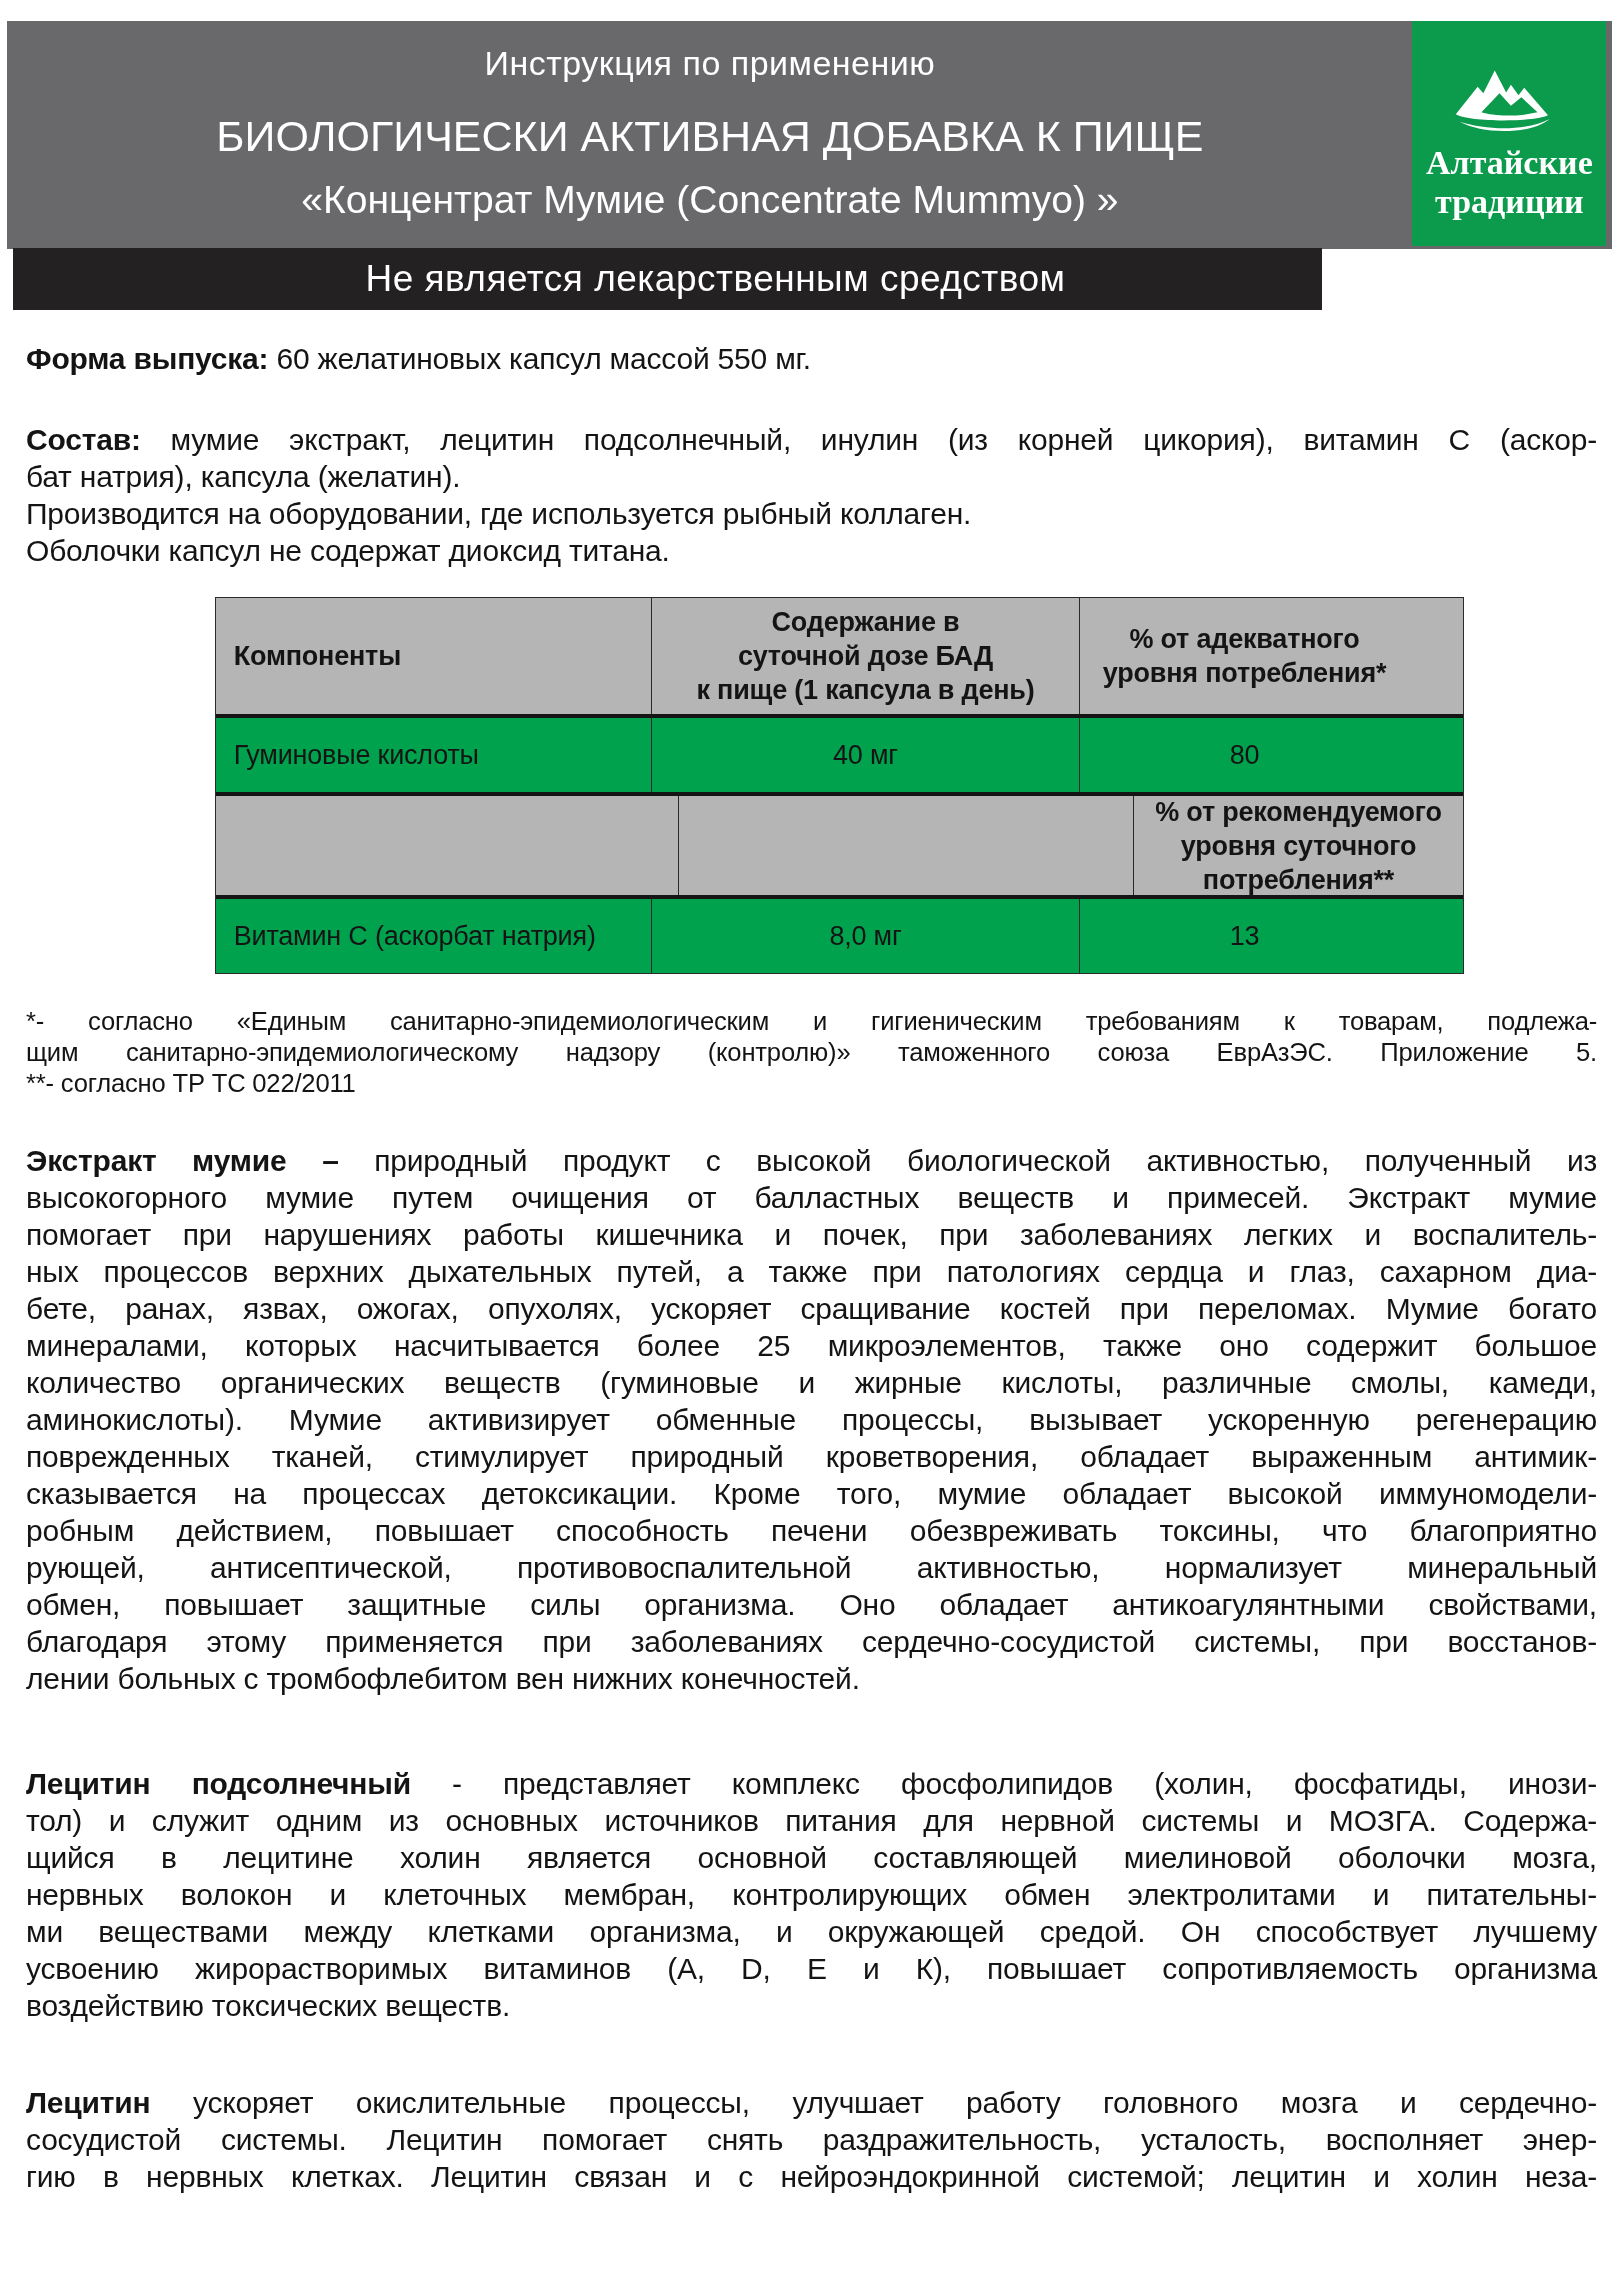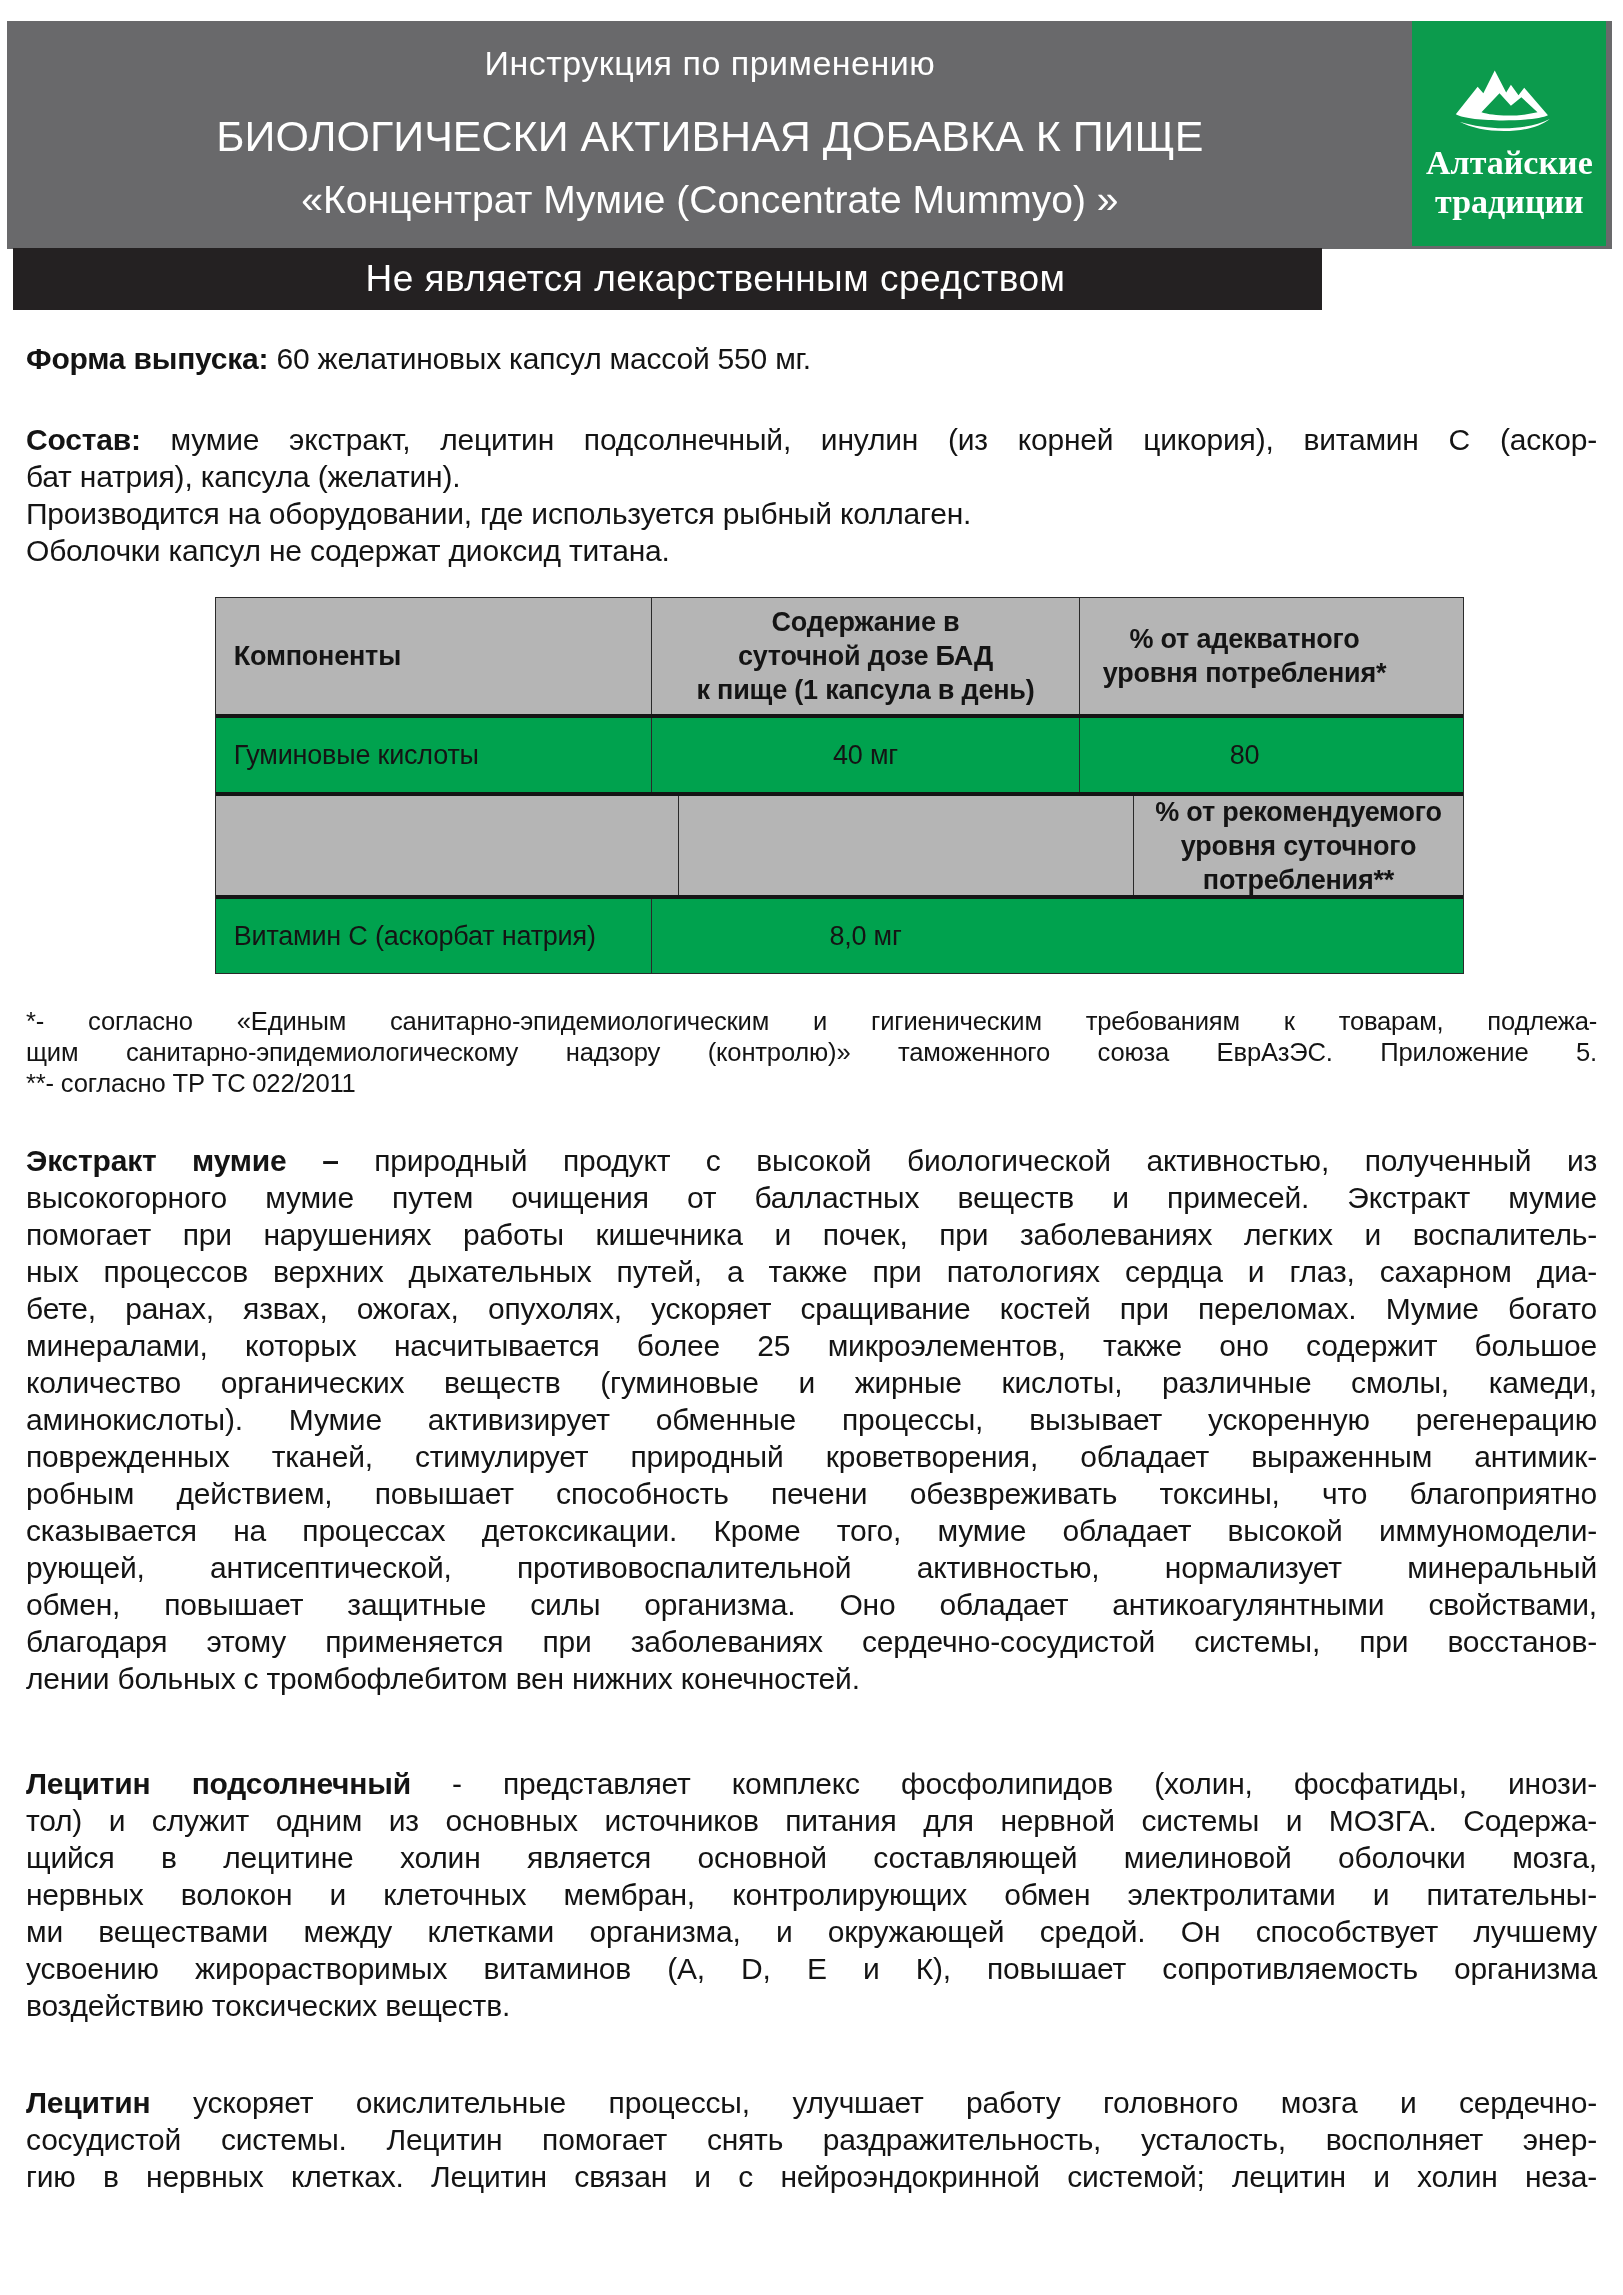--- a/index.html
+++ b/index.html
@@ -130,41 +130,42 @@
       <div class="t-row r-gray">
         <div class="t-cell c0"></div>
         <div class="t-cell c1"></div>
         <div class="t-cell c2">% от рекомендуемого
 уровня суточного
 потребления**</div>
       </div>
       <div class="t-row r-green">
         <div class="t-cell c0">Витамин С (аскорбат натрия)</div>
         <div class="t-cell c1">8,0 мг</div>
+        <div class="t-cell c2">13</div>
       </div>
     </div>
 
   <div class="tblock" id="footnotes">
       <div class="tline just">*- согласно «Единым санитарно-эпидемиологическим и гигиеническим требованиям к товарам, подлежа-</div>
       <div class="tline just">щим санитарно-эпидемиологическому надзору (контролю)» таможенного союза ЕврАзЭС. Приложение 5.</div>
       <div class="tline">**- согласно ТР ТС 022/2011</div>
     </div>
 
   <div class="tblock" id="para-extract">
       <div class="tline just"><b>Экстракт мумие –</b> природный продукт с высокой биологической активностью, полученный из</div>
       <div class="tline just">высокогорного мумие путем очищения от балластных веществ и примесей. Экстракт мумие</div>
       <div class="tline just">помогает при нарушениях работы кишечника и почек, при заболеваниях легких и воспалитель-</div>
       <div class="tline just">ных процессов верхних дыхательных путей, а также при патологиях сердца и глаз, сахарном диа-</div>
       <div class="tline just">бете, ранах, язвах, ожогах, опухолях, ускоряет сращивание костей при переломах. Мумие богато</div>
       <div class="tline just">минералами, которых насчитывается более 25 микроэлементов, также оно содержит большое</div>
       <div class="tline just">количество органических веществ (гуминовые и жирные кислоты, различные смолы, камеди,</div>
       <div class="tline just">аминокислоты). Мумие активизирует обменные процессы, вызывает ускоренную регенерацию</div>
       <div class="tline just">поврежденных тканей, стимулирует природный кроветворения, обладает выраженным антимик-</div>
+      <div class="tline just">сказывается на процессах детоксикации. Кроме того, мумие обладает высокой иммуномодели-</div>
       <div class="tline just">робным действием, повышает способность печени обезвреживать токсины, что благоприятно</div>
-      <div class="tline just">сказывается на процессах детоксикации. Кроме того, мумие обладает высокой иммуномодели-</div>
       <div class="tline just">рующей, антисептической, противовоспалительной активностью, нормализует минеральный</div>
       <div class="tline just">обмен, повышает защитные силы организма. Оно обладает антикоагулянтными свойствами,</div>
       <div class="tline just">благодаря этому применяется при заболеваниях сердечно-сосудистой системы, при восстанов-</div>
       <div class="tline">лении больных с тромбофлебитом вен нижних конечностей.</div>
     </div>
   <div class="tblock" id="para-lecithin-sunflower">
       <div class="tline just"><b>Лецитин подсолнечный</b> - представляет комплекс фосфолипидов (холин, фосфатиды, инози-</div>
       <div class="tline just">тол) и служит одним из основных источников питания для нервной системы и МОЗГА.  Содержа-</div>
       <div class="tline just">щийся в лецитине холин является основной составляющей миелиновой оболочки мозга,</div>
       <div class="tline just">нервных волокон и клеточных мембран, контролирующих обмен электролитами и питательны-</div>

